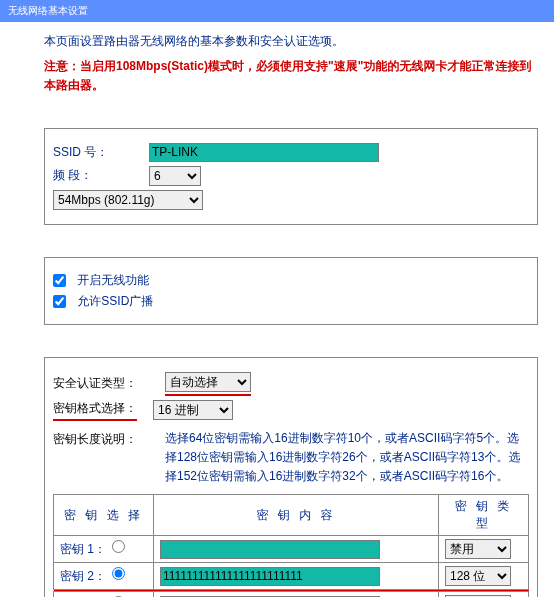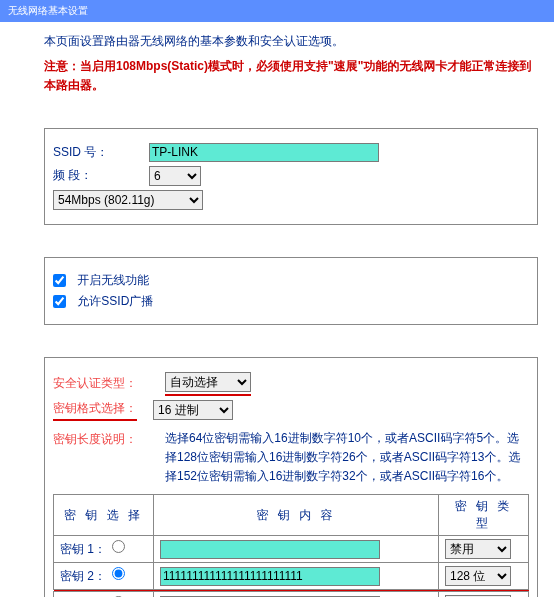--- a/index.html
+++ b/index.html
@@ -4,22 +4,22 @@
 <style>
   * { box-sizing: border-box; margin: 0; padding: 0; }
   body { font-family: "SimSun", Arial, sans-serif; font-size: 12px; background: #fff; width: 554px; }
   .title-bar { background: #5b8eff; color: #fff; padding: 4px 8px; font-size: 10px; }
   .content { padding: 10px 16px 6px 44px; }
   .intro { color: #002a8a; margin-bottom: 6px; line-height: 1.6; }
   .notice { color: #cc0000; font-weight: bold; line-height: 1.6; margin-bottom: 10px; }
   fieldset { border: 1px solid #888; padding: 10px 8px; margin-bottom: 10px; margin-top: 32px; }
   .row { display: flex; align-items: center; margin: 4px 0; }
   .label-col { width: 96px; color: #002a8a; }
-  .sec-label { width: 112px; color: #ef4444; }
-  input[type="text"] { font-family: inherit; font-size: 12px; padding: 1px 2px; border: 1px solid #7a7a7a; background: #5eead4; height: 19px; }
+  .sec-label { width: 112px; color: #000000; }
+  input[type="text"] { font-family: inherit; font-size: 12px; padding: 1px 2px; border: 1px solid #7a7a7a; background: #14b8a6; height: 19px; }
   select { font-family: inherit; font-size: 12px; border: 1px solid #7a7a7a; background: #efefef; height: 20px; }
   .ssid-input { width: 230px; }
   .small-select { width: 52px; }
   .mode-select { width: 150px; }
   .chk-row { margin: 4px 0; color: #002a8a; }
   .chk-row input { margin-right: 8px; vertical-align: middle; }
   .underline-red { border-bottom: 2px solid #d40000; padding-bottom: 2px; display: inline-block; }
   .key-desc { display: flex; margin: 8px 0; }
   .key-desc .sec-label { padding-top: 2px; }
   .key-desc-text { flex: 1; color: #002a8a; line-height: 1.6; }

